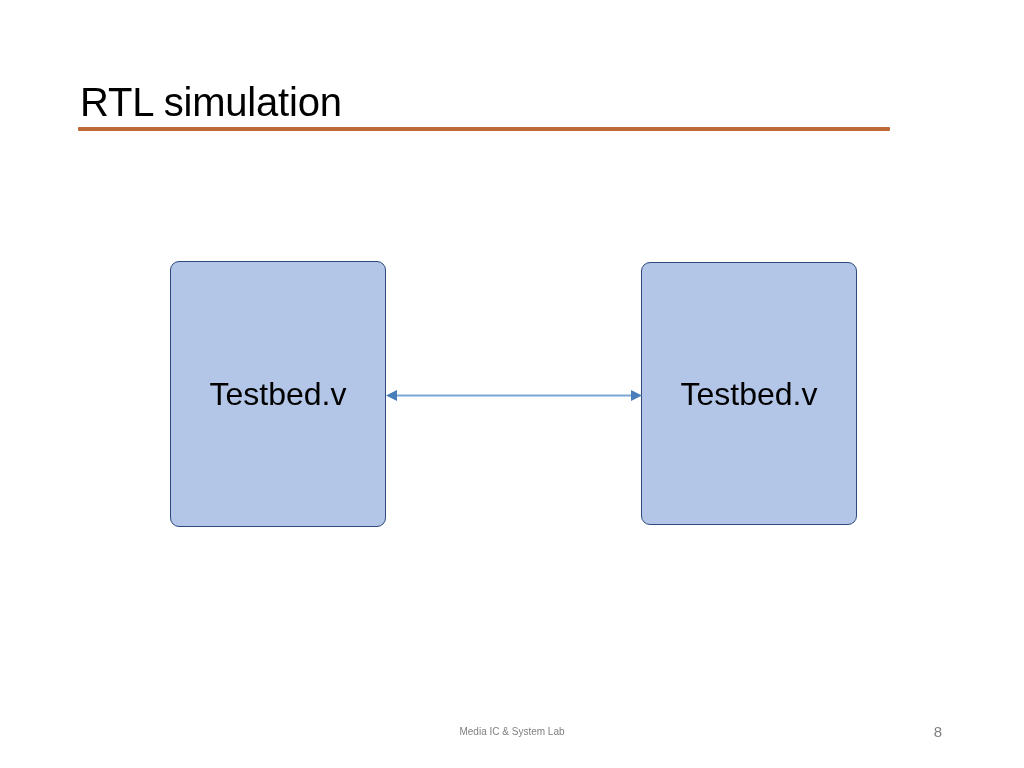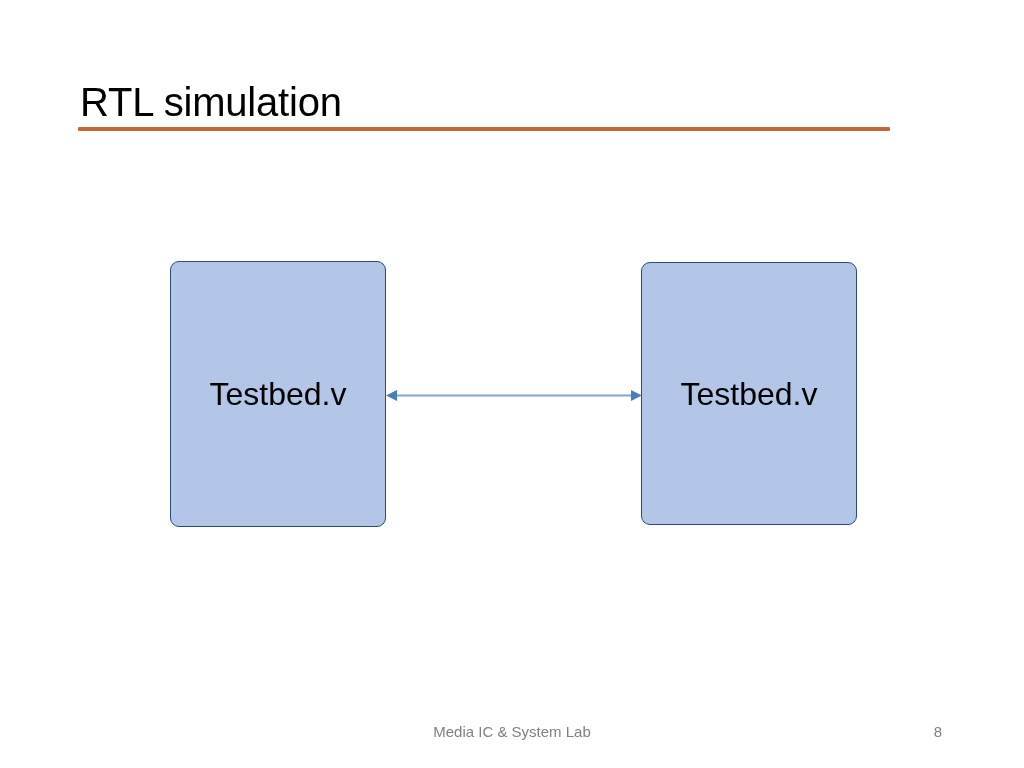--- a/index.html
+++ b/index.html
@@ -91,21 +91,21 @@
     height: 32px;
   }
 
   
   .footer-text {
     position: absolute;
     left: 0;
     top: 722px;
     width: 1024px;
     text-align: center;
-    font-size: 15px;
+    font-size: 10px;
     line-height: 20px;
     color: #808080;
   }
   .page-number {
     position: absolute;
     left: 900px;
     top: 722px;
     width: 76px;
     text-align: center;
     font-size: 15px;

